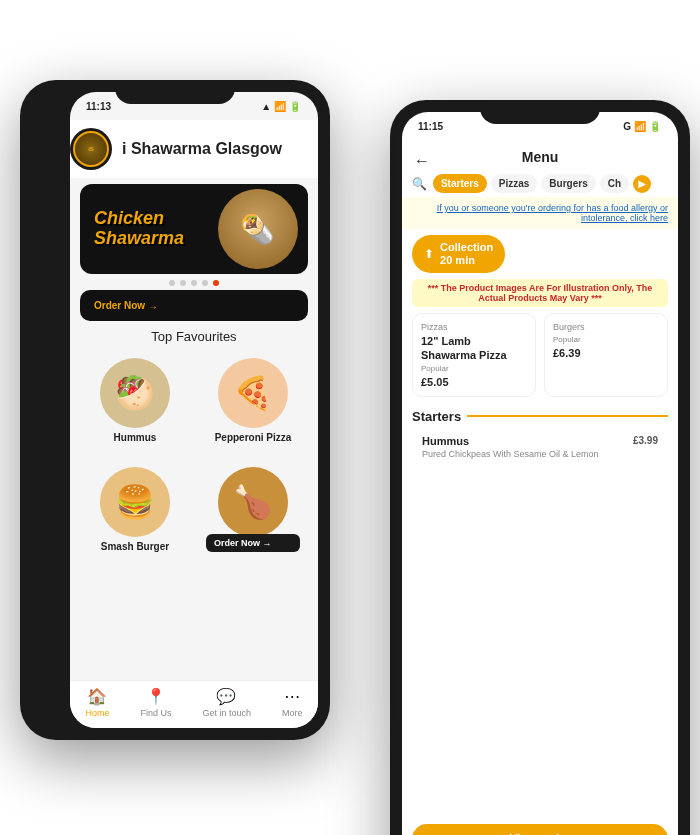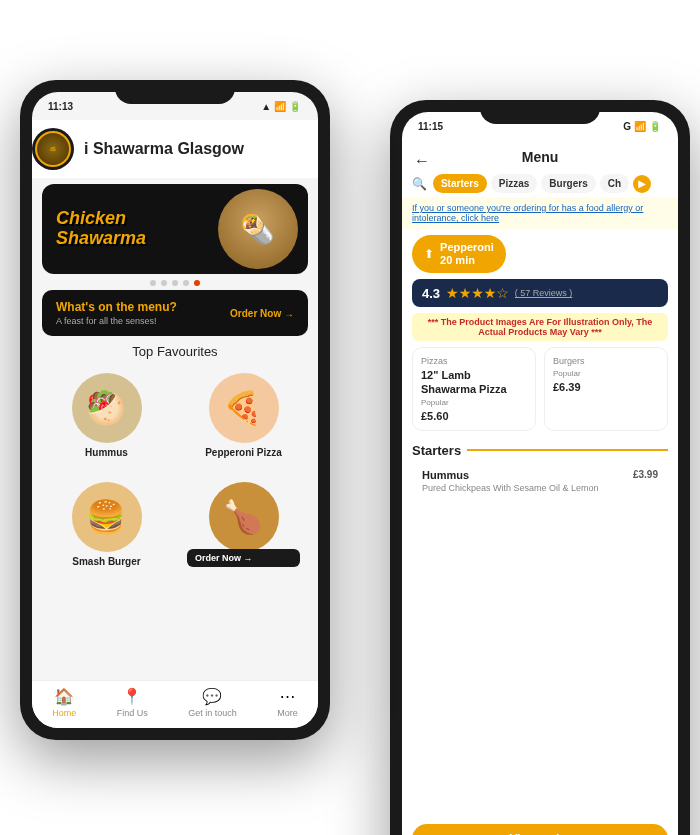--- a/index.html
+++ b/index.html
@@ -63,20 +63,21 @@
     
     .phone1 {
       width: 310px;
       height: 660px;
       left: 20px;
       top: 80px;
       z-index: 5;
     }
     .phone1 .phone-inner {
       background: #f5f5f5;
+      margin-left: 38px;
     }
 
     
     .phone2 {
       width: 300px;
       height: 796px;
       right: 10px;
       top: 100px;
       z-index: 3;
     }
@@ -315,21 +316,21 @@
       cursor: pointer;
     }
 
     
     .p2-allergy {
       background: #fffde7;
       padding: 6px 10px;
       font-size: 9px;
       color: #1565C0;
       text-decoration: underline;
-      text-align: left;
+      text-align: right;
     }
 
     
     .p2-collection {
       margin: 6px 10px;
       background: #f0a500;
       border-radius: 20px;
       padding: 6px 12px;
       display: flex;
       align-items: center;
@@ -484,24 +485,20 @@
 
       <div class="p1-dots">
         <div class="p1-dot"></div>
         <div class="p1-dot"></div>
         <div class="p1-dot"></div>
         <div class="p1-dot"></div>
         <div class="p1-dot active"></div>
       </div>
 
       <div class="p1-menu-banner">
-        <div class="p1-menu-banner-left">
-          <div class="p1-menu-title">What's on the menu?</div>
-          <div class="p1-menu-sub">A feast for all the senses!</div>
-        </div>
         <button class="p1-order-btn">
           <span>Order Now →</span>
         </button>
       </div>
 
       <div class="p1-favourites-title">Top Favourites</div>
 
       <div class="p1-grid">
 
         <div class="p1-item">
@@ -587,39 +584,34 @@
         </div>
       </div>
 
       <div class="p2-allergy">
         <span>If you or someone you're ordering for has a food allergy or intolerance, click here</span>
       </div>
 
       <div class="p2-collection">
         <span class="p2-collection-icon">⬆</span>
         <div class="p2-collection-text">
-          <span>Pepperoni</span><br>
+          <span>Collection</span><br>
           <span>20 min</span>
         </div>
       </div>
 
-      <div class="p2-rating-bar">
-        <span class="p2-rating-num">4.3</span>
-        <span class="p2-stars">★★★★☆</span>
-        <span class="p2-reviews">( 57 Reviews )</span>
-      </div>
 
       <div class="p2-warning">*** The Product Images Are For Illustration Only, The Actual Products May Vary ***</div>
 
       <div class="p2-cards">
         <div class="p2-card">
           <div class="p2-card-category">Pizzas</div>
           <div class="p2-card-title">12" Lamb Shawarma Pizza</div>
           <div class="p2-card-badge">Popular</div>
-          <div class="p2-card-price">£5.60</div>
+          <div class="p2-card-price">£5.05</div>
         </div>
         <div class="p2-card">
           <div class="p2-card-category">Burgers</div>
           <div class="p2-card-badge">Popular</div>
           <div class="p2-card-price">£6.39</div>
         </div>
       </div>
 
       <div class="p2-section-header">
         <span class="p2-section-title">Starters</span>

